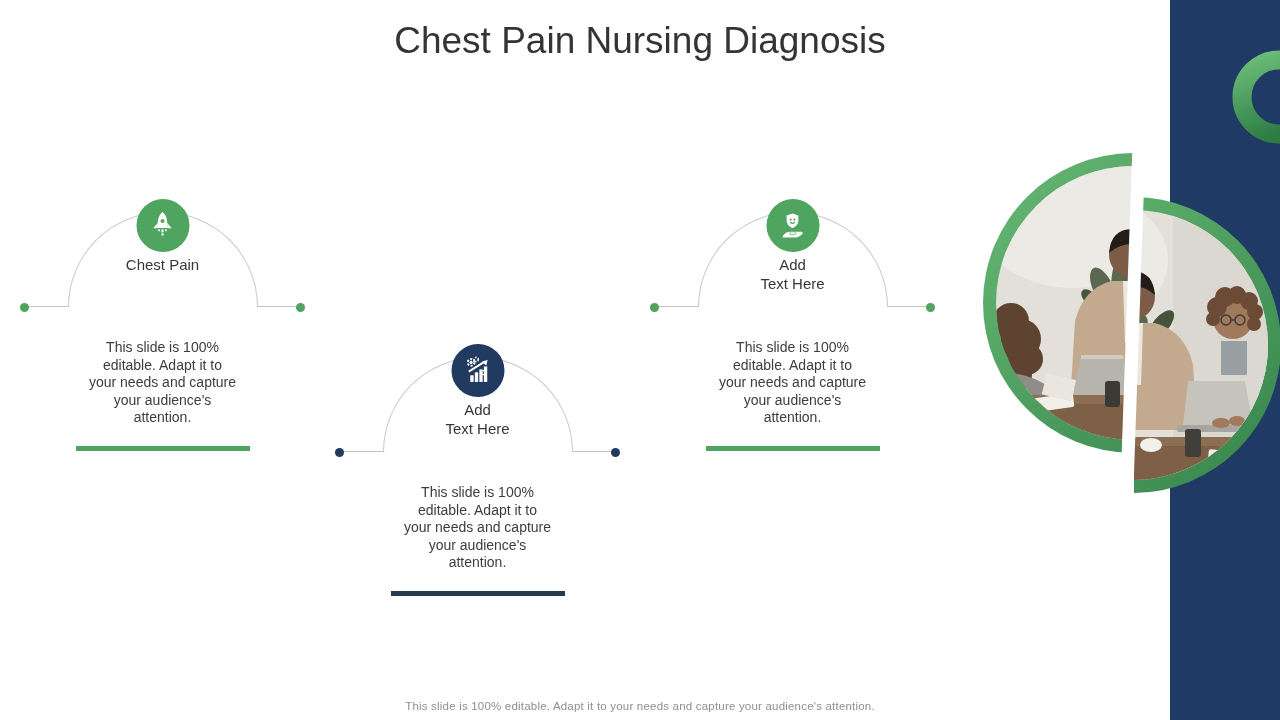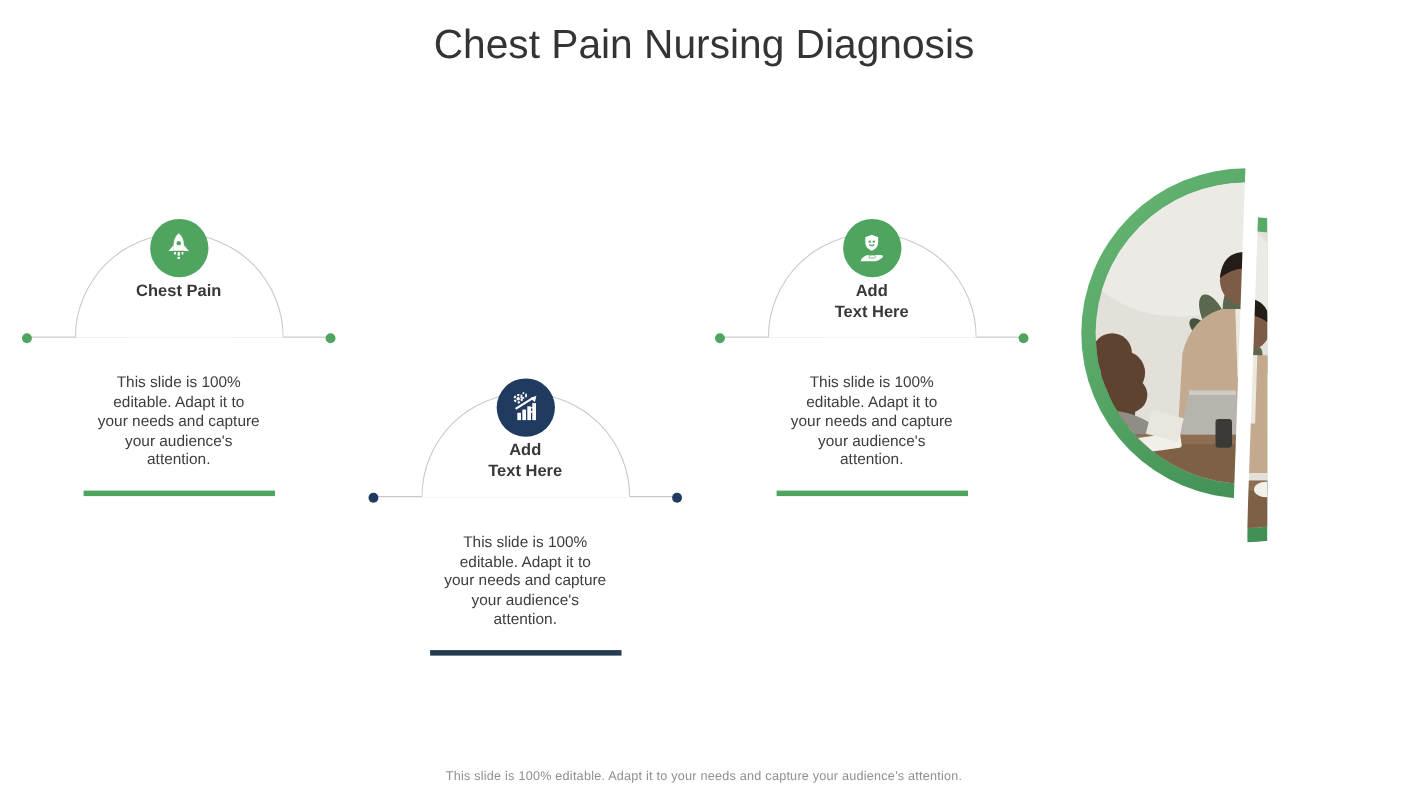--- a/index.html
+++ b/index.html
@@ -1,18 +1,18 @@
 <!DOCTYPE html>
 <html><head>
 <meta charset="utf-8">
 <style>
   html,body{margin:0;padding:0;}
   body{width:1280px;height:720px;overflow:hidden;background:#fff;
        font-family:"Liberation Sans", sans-serif;}
-  .slide{position:relative;width:1152px;height:720px;background:#ffffff;overflow:hidden;}
+  .slide{position:relative;width:1280px;height:720px;background:#ffffff;overflow:hidden;}
 
   .slide-title{position:absolute;top:20px;left:0;width:1280px;margin:0;
        text-align:center;font-size:37px;font-weight:400;color:#343434;letter-spacing:0;}
 
   
   .widget{position:absolute;width:281px;height:260px;}
   .widget.green{--ac:#4FA55F;--bar:#4FA55F;}
   .widget.navy{--ac:#203A60;--bar:#253B50;}
   #w1{left:22px;top:195px;}
   #w2{left:337px;top:340px;}
@@ -23,21 +23,21 @@
   .dot.l{left:-2px;}
   .dot.r{right:-2px;}
   .arc{position:absolute;left:50%;top:17px;transform:translateX(-50%);
        width:190px;height:95px;box-sizing:border-box;
        border:1px solid #c9c9c9;border-bottom:none;border-radius:95px 95px 0 0;background:#fff;}
   .icon-wrap{position:absolute;left:50%;top:4px;transform:translateX(-50%);
        width:53px;height:53px;border-radius:50%;background:var(--ac);
        display:flex;align-items:center;justify-content:center;}
   .icon-wrap svg{width:32px;height:32px;display:block;}
   .wtitle{position:absolute;top:60px;left:0;width:100%;text-align:center;
-       font-size:15px;font-weight:bold;line-height:19px;color:#383838;}
+       font-size:15px;font-weight:normal;line-height:19px;color:#383838;}
   .wbody{position:absolute;top:144px;left:50%;transform:translateX(-50%);
        width:150px;text-align:center;font-size:14px;line-height:17.5px;color:#3d3d3d;}
   .wbar{position:absolute;top:251px;left:50%;transform:translateX(-50%);
        width:174px;height:4.5px;background:var(--bar);}
 
   
   .side-bar{position:absolute;left:1170px;top:0;width:110px;height:720px;background:#1F3A64;z-index:1;}
   .decor{position:absolute;left:960px;top:0;width:320px;height:560px;z-index:2;pointer-events:none;}
 
   .footer{position:absolute;top:700px;left:0;width:1280px;text-align:center;

